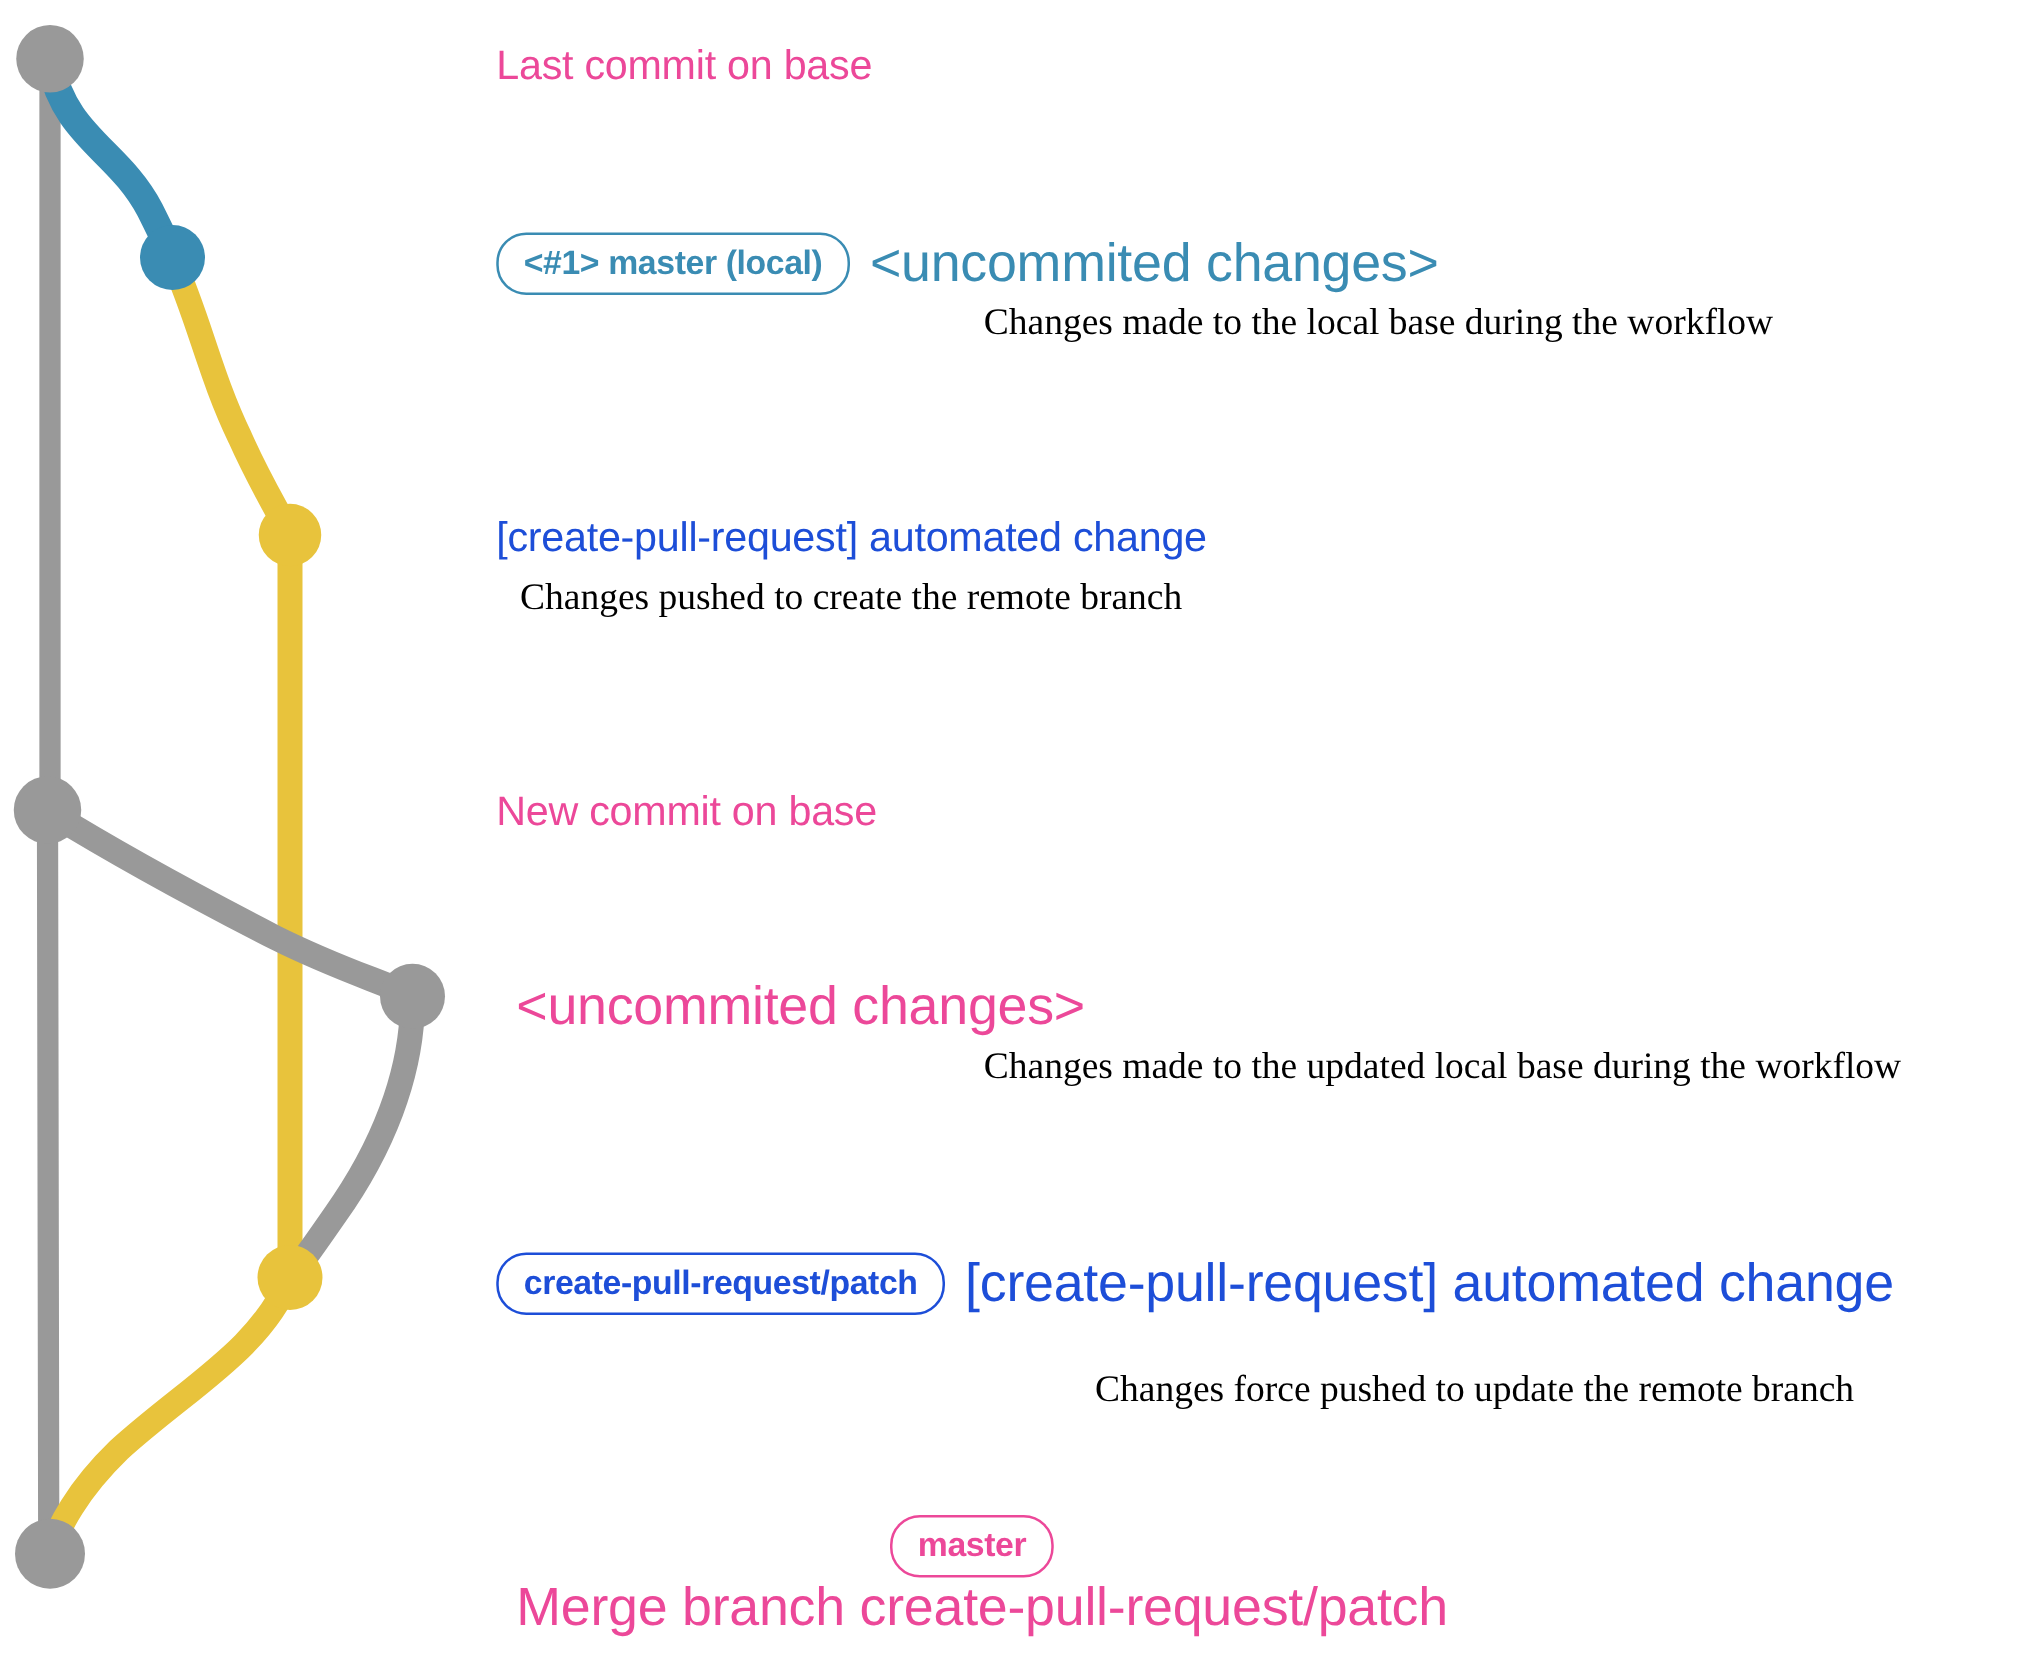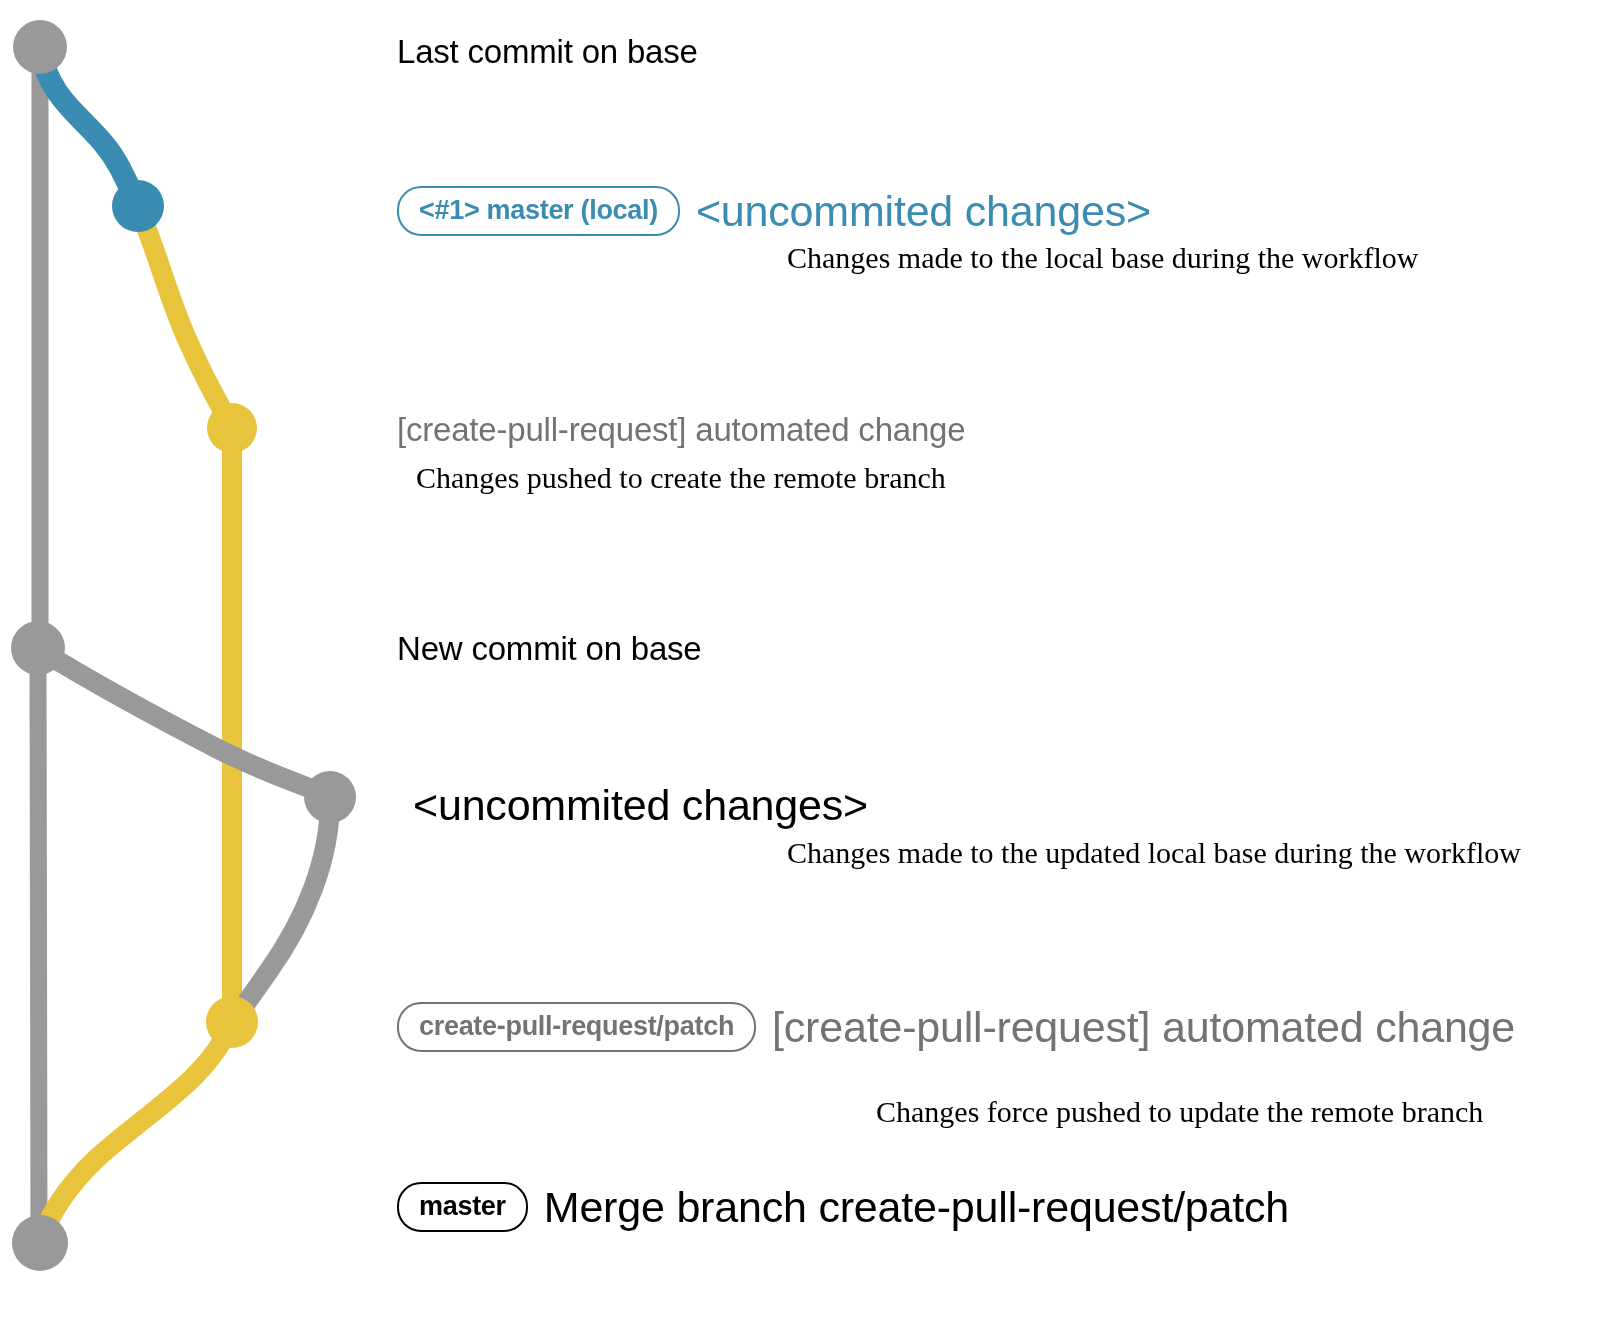--- a/index.html
+++ b/index.html
@@ -61,23 +61,23 @@
     letter-spacing: -0.2px;
   }
   .desc {
     position: absolute;
     font-family: "Liberation Serif", serif;
     font-size: 30px;
     color: #000000;
     white-space: nowrap;
     letter-spacing: 0px;
   }
-  .c-gray  { color: #000000; }
+  .c-gray  { color: #ec4899; }
   .c-blue  { color: #3a8cb3; }
-  .c-amber { color: #737373; }
+  .c-amber { color: #1d4ed8; }
 </style>
 </head>
 <body>
 
 <div id="canvas">
 
   <svg id="graph-svg" viewBox="0 0 1618 1344">
     <g id="edges-group">
         <path d="M 40 47 L 40 648" stroke="#999999" stroke-width="17" fill="none" stroke-linecap="round"></path>
         <path d="M 38 648 L 39 1243" stroke="#999999" stroke-width="17" fill="none" stroke-linecap="round"></path>
@@ -128,21 +128,21 @@
     <div class="desc" style="left:787px; top:836px;">Changes made to the updated local base during the workflow</div>
 
     <div class="row" style="left:397px; top:1002px;">
       <span class="badge c-amber">
         <span class="badge-text">create-pull-request/patch</span>
       </span>
       <span class="msg c-amber">[create-pull-request] automated change</span>
     </div>
     <div class="desc" style="left:876px; top:1059px;margin-top:36px;">Changes force pushed to update the remote branch</div>
 
-    <div class="row" style="left:397px; top:1182px;">
+    <div class="row" style="left:397px; top:1212px;flex-direction:column;">
       <span class="badge c-gray">
         <span class="badge-text">master</span>
       </span>
       <span class="msg c-gray">Merge branch create-pull-request/patch</span>
     </div>
 
   </div>
 </div>
 
 </body></html>

